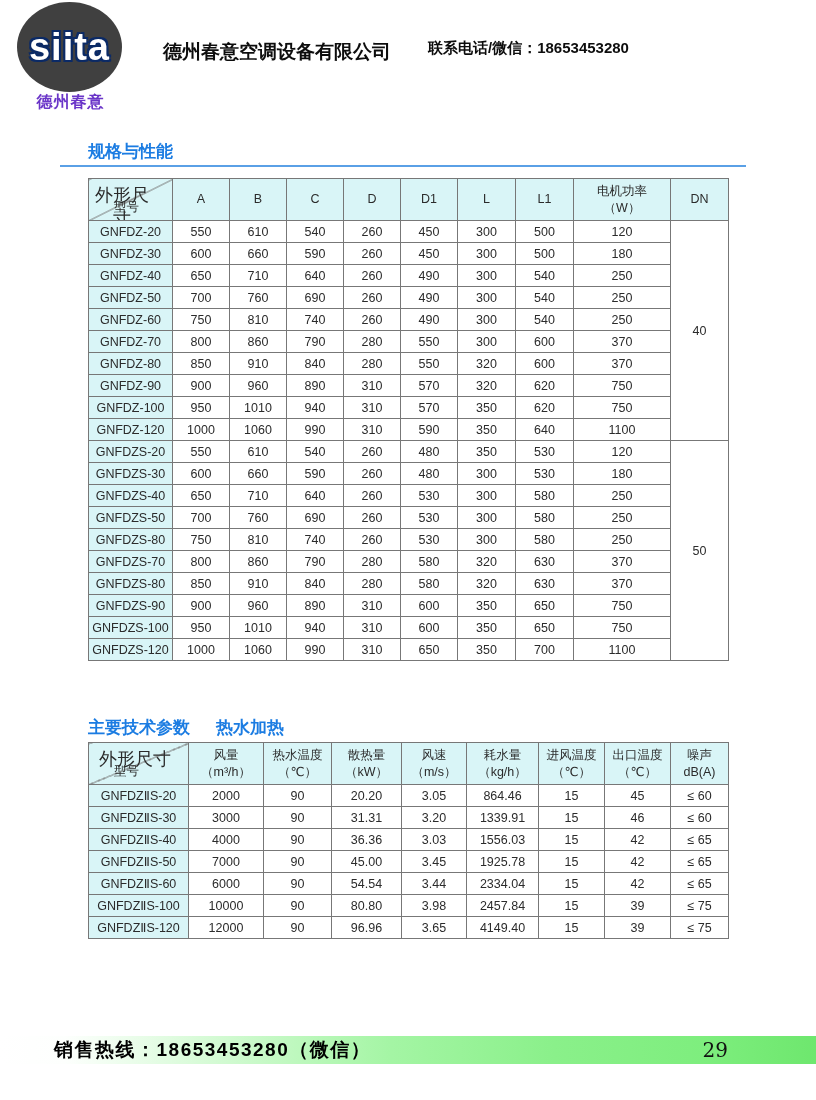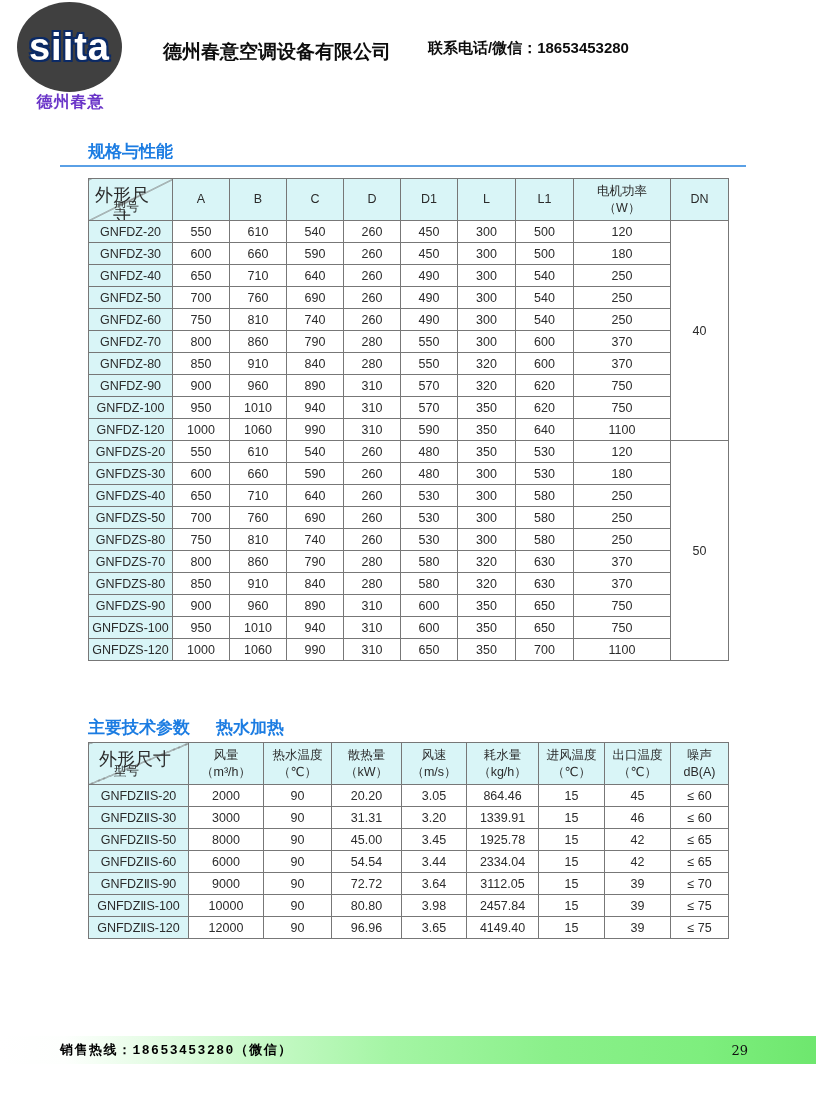--- a/index.html
+++ b/index.html
@@ -35,25 +35,25 @@
   td.model { background:#d9f5f7;margin-left:8px; }
   th.diag { position:relative;
     background-image:linear-gradient(to bottom right, transparent 49.3%, #777 49.3%, #777 50.7%, transparent 50.7%);
     background-color:#d9f5f7; }
   .diag-top { position:absolute; top:4px; right:17px; font-size:18px; }
   .diag-bottom { position:absolute; bottom:4px; left:6px; font-size:12.5px;margin-left:19px; }
 
   
   .footer-bar { position:absolute; left:0; top:1036px; width:816px; height:28px;
     background:linear-gradient(90deg,#ffffff 0%,#fdfffd 8%,#d9fbd9 24%,#a4f5a4 48%,#8af08a 68%,#7eee7e 86%,#6ee76e 100%); }
-  .hotline { position:absolute; left:60px; top:50%; transform:translateY(-50%);
-    font-family:Liberation Mono, monospace; font-weight:700; font-size:13px;
+  .hotline { position:absolute; left:54px; top:50%; transform:translateY(-50%);
+    font-family:Liberation Sans, sans-serif; font-weight:700; font-size:19px;
     letter-spacing:1.5px; color:#000; }
-  .page-num { position:absolute; right:68px; top:50%; transform:translateY(-50%);
-    font-family:"DejaVu Serif","Liberation Serif",serif; font-size:13px; color:#111; }
+  .page-num { position:absolute; right:88px; top:50%; transform:translateY(-50%);
+    font-family:"DejaVu Serif","Liberation Serif",serif; font-size:20px; color:#111; }
 </style>
 </head>
 <body>
 
 <div class="logo-ellipse">
   <span class="logo-text">siita</span>
 </div>
 <div class="logo-caption">德州春意</div>
 <div class="company-name">德州春意空调设备有限公司</div>
 <div class="contact">联系电话/微信：18653453280</div>
@@ -367,51 +367,51 @@
         <td>3000</td>
         <td>90</td>
         <td>31.31</td>
         <td>3.20</td>
         <td>1339.91</td>
         <td>15</td>
         <td>46</td>
         <td>≤ 60</td>
       </tr>
       <tr>
+        <td class="model">GNFDZⅡS-40</td>
+        <td>4000</td>
+        <td>90</td>
+        <td>36.36</td>
+        <td>3.03</td>
+        <td>1556.03</td>
+        <td>15</td>
+        <td>42</td>
+        <td>≤ 65</td>
+      </tr>
+      <tr>
         <td class="model">GNFDZⅡS-50</td>
-        <td>8000</td>
+        <td>7000</td>
         <td>90</td>
         <td>45.00</td>
         <td>3.45</td>
         <td>1925.78</td>
         <td>15</td>
         <td>42</td>
         <td>≤ 65</td>
       </tr>
       <tr>
         <td class="model">GNFDZⅡS-60</td>
         <td>6000</td>
         <td>90</td>
         <td>54.54</td>
         <td>3.44</td>
         <td>2334.04</td>
         <td>15</td>
         <td>42</td>
         <td>≤ 65</td>
-      </tr>
-      <tr>
-        <td class="model">GNFDZⅡS-90</td>
-        <td>9000</td>
-        <td>90</td>
-        <td>72.72</td>
-        <td>3.64</td>
-        <td>3112.05</td>
-        <td>15</td>
-        <td>39</td>
-        <td>≤ 70</td>
       </tr>
       <tr>
         <td class="model">GNFDZⅡS-100</td>
         <td>10000</td>
         <td>90</td>
         <td>80.80</td>
         <td>3.98</td>
         <td>2457.84</td>
         <td>15</td>
         <td>39</td>

